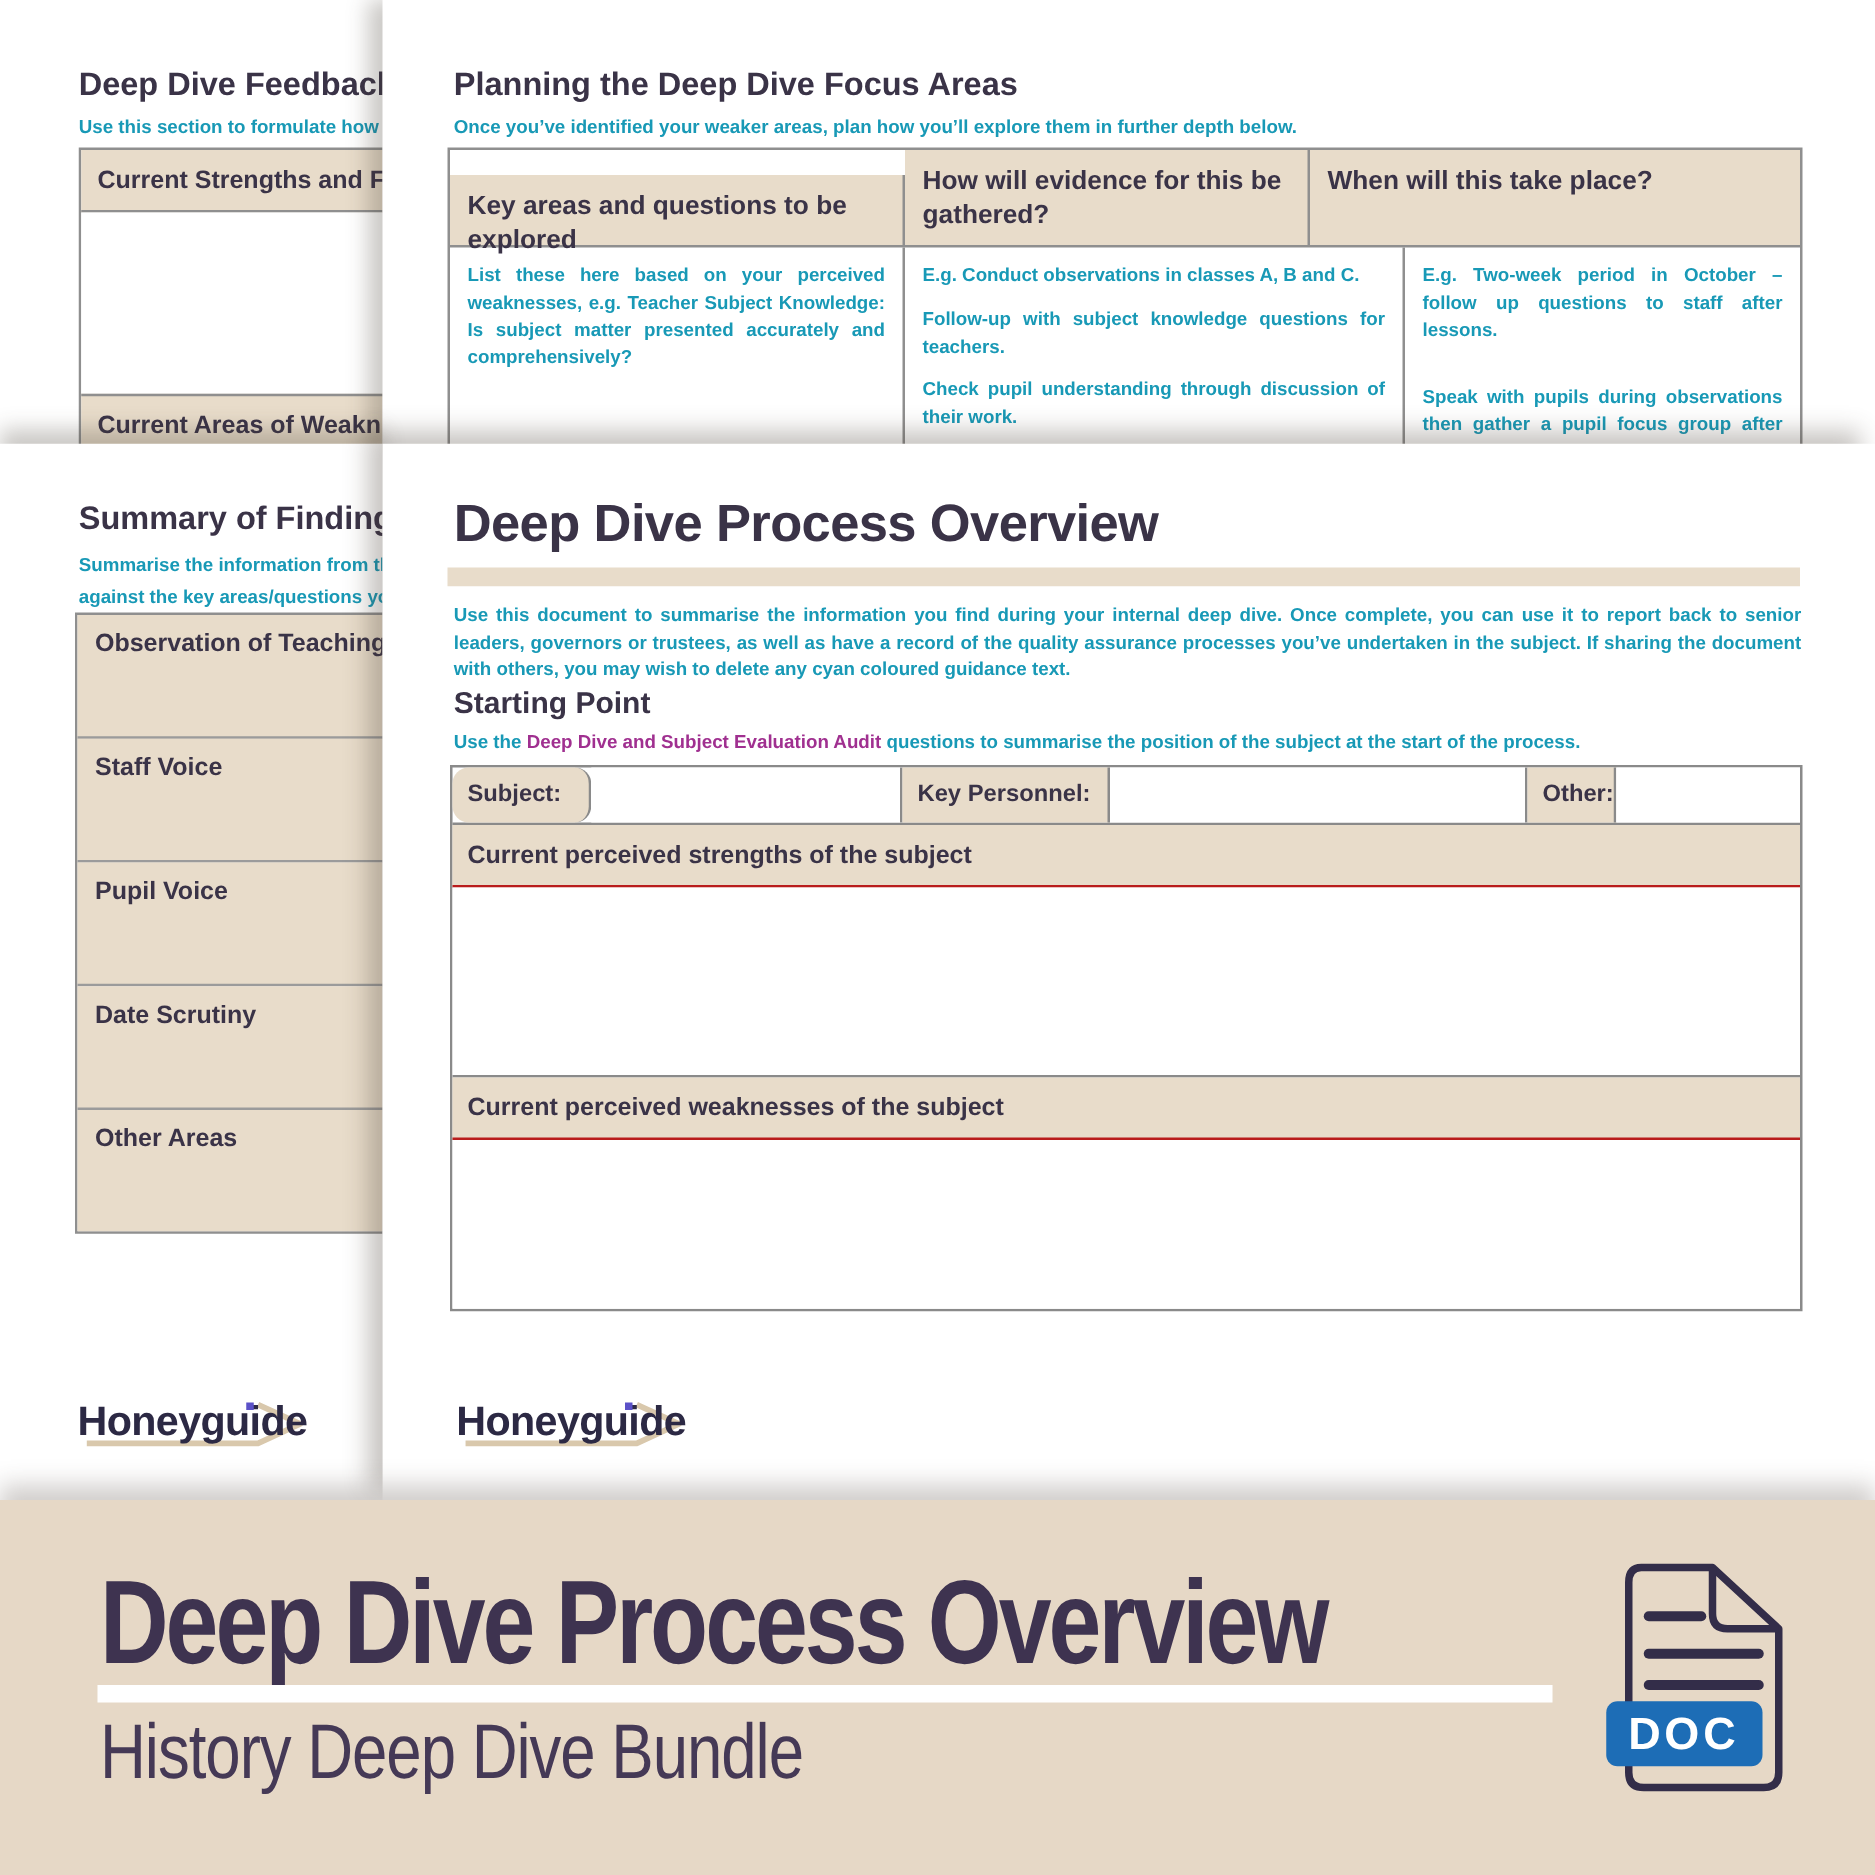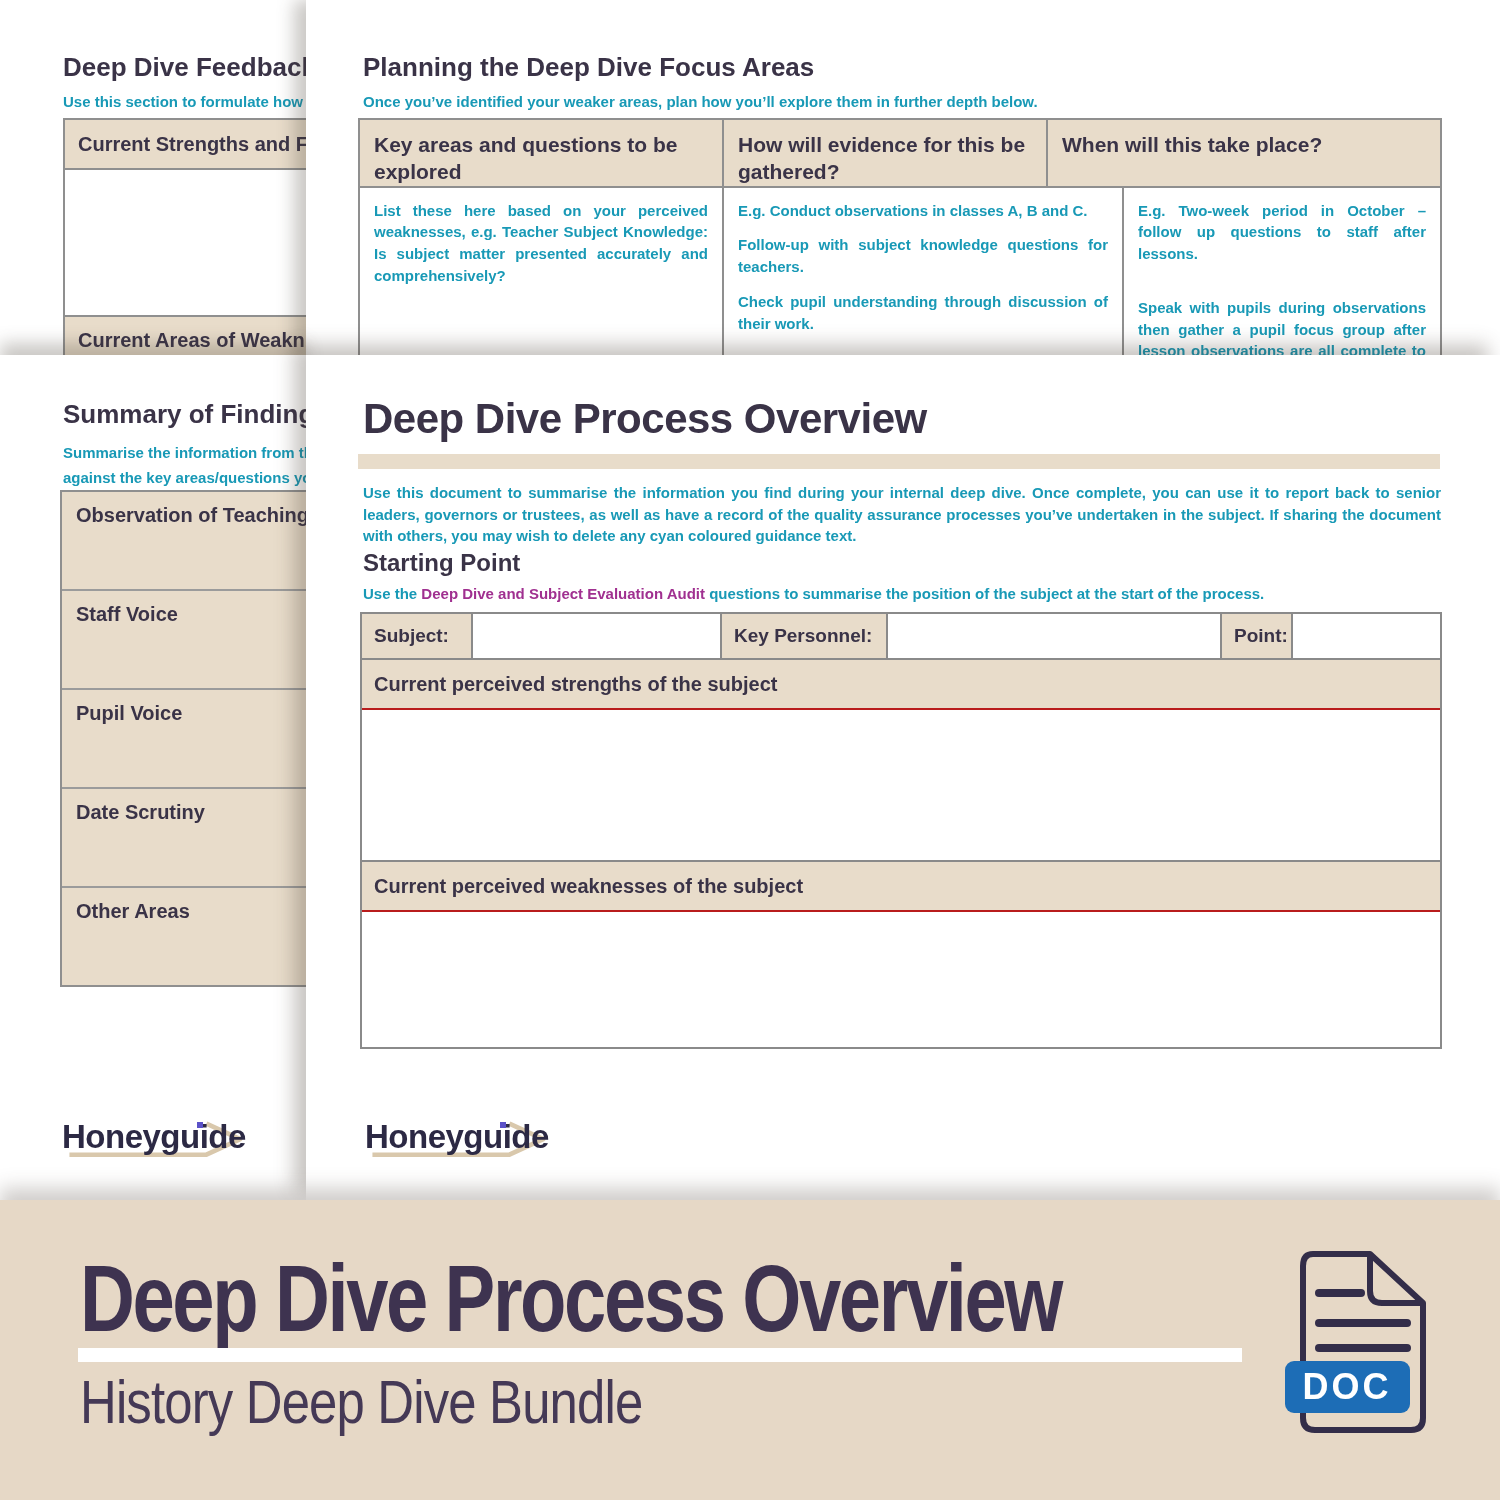--- a/index.html
+++ b/index.html
@@ -26,21 +26,21 @@
   .p1-body{height:145px;background:#fff;}
   .p1-h2{height:120px;border-top:2px solid #8f8f8f;padding:12px 0 0 13px;font-size:20px;font-weight:bold;white-space:nowrap;}
 
   
   .p2-title{left:57px;top:52px;}
   .p2-guidance{left:57px;top:93px;white-space:nowrap;}
   .p2-table{position:absolute;left:52px;top:118px;width:1080px;height:260px;border:2px solid #8f8f8f;
             display:flex;flex-direction:column;background:#fff;}
   .p2-head{display:flex;height:76px;border-bottom:2px solid #8f8f8f;}
   .p2-hc{padding:11px 14px 0 14px;font-size:21px;font-weight:bold;line-height:1.3;box-sizing:border-box;background:#e8dcca;}
-  .p2-hc1{width:364px;border-right:2px solid #8f8f8f;}
+  .p2-hc1{width:364px;border-right:2px solid #8f8f8f;margin-top:20px;}
   .p2-hc2{width:324px;border-right:2px solid #8f8f8f;}
   .p2-hc3{flex:1;}
   .p2-body{display:flex;flex:1;}
   .p2-bc{padding:12px 14px;font-size:15px;font-weight:bold;color:#1899b6;text-align:justify;box-sizing:border-box;line-height:1.45;}
   .p2-bc1{width:364px;border-right:2px solid #8f8f8f;}
   .p2-bc2{width:400px;border-right:2px solid #8f8f8f;}
   .p2-bc3{flex:1;}
   .p2-bc p{margin:0 0 13px 0;}
   .gap-top{margin-top:32px !important;}
 
@@ -68,21 +68,21 @@
             text-align:justify;line-height:21.5px;}
   .p4-sp{position:absolute;left:57px;top:194px;font-size:24px;font-weight:bold;}
   .p4-spg{position:absolute;left:57px;top:230px;font-size:15px;font-weight:bold;color:#1899b6;white-space:nowrap;}
   .p4-spg .link{color:#a03090;}
   .p4-table{position:absolute;left:54px;top:257px;width:1078px;border:2px solid #8a8a8a;background:#fff;}
   .f-row{display:flex;height:44px;border-bottom:2px solid #8a8a8a;}
   .f-cell{box-sizing:border-box;height:44px;}
   .f-label{background:#e8dcca;font-size:19px;font-weight:bold;line-height:44px;padding-left:12px;
            border-right:2px solid #8a8a8a;}
   .f-input{background:#fff;border-right:2px solid #8a8a8a;}
-  .w-subject{width:111px;} .w-in1{width:249px;} .w-kp{width:166px;} .w-in2{width:334px;} .w-date{width:71px;}
+  .w-subject{width:111px;border-radius:13px;} .w-in1{width:249px;} .w-kp{width:166px;} .w-in2{width:334px;} .w-date{width:71px;}
   .w-in3{flex:1;border-right:none;}
   .sec-head{height:48px;background:#e8dcca;border-bottom:2px solid #b91c1c;font-size:20px;font-weight:bold;
             line-height:48px;padding-left:12px;}
   .sec-box{background:#fff;}
   .box1{height:150px;border-bottom:2px solid #8a8a8a;}
   .box2{height:135px;}
 
   
   .banner-title{position:absolute;left:80px;top:44px;font-size:95px;font-weight:bold;color:#3e3350;
                 letter-spacing:-3px;transform:scaleX(.8);transform-origin:left top;white-space:nowrap;}
@@ -158,21 +158,21 @@
     <div class="p4-intro">Use this document to summarise the information you find during your internal deep dive. Once complete, you can use it to report back to senior leaders, governors or trustees, as well as have a record of the quality assurance processes you’ve undertaken in the subject. If sharing the document with others, you may wish to delete any cyan coloured guidance text.</div>
     <div class="p4-sp">Starting Point</div>
     <div class="p4-spg"><span>Use the </span><span class="link">Deep Dive and Subject Evaluation Audit</span><span> questions to summarise the position of the subject at the start of the process.</span></div>
 
     <div class="p4-table">
       <div class="f-row">
         <div class="f-cell f-label w-subject">Subject:</div>
         <div class="f-cell f-input w-in1"></div>
         <div class="f-cell f-label w-kp">Key Personnel:</div>
         <div class="f-cell f-input w-in2"></div>
-        <div class="f-cell f-label w-date">Point:</div>
+        <div class="f-cell f-label w-date">Other:</div>
         <div class="f-cell f-input w-in3"></div>
       </div>
       <div class="sec-head">Current perceived strengths of the subject</div>
       <div class="sec-box box1"></div>
       <div class="sec-head">Current perceived weaknesses of the subject</div>
       <div class="sec-box box2"></div>
     </div>
 
     <div class="logo p4-logo">
       <svg class="logo-svg" viewBox="0 0 200 46">

